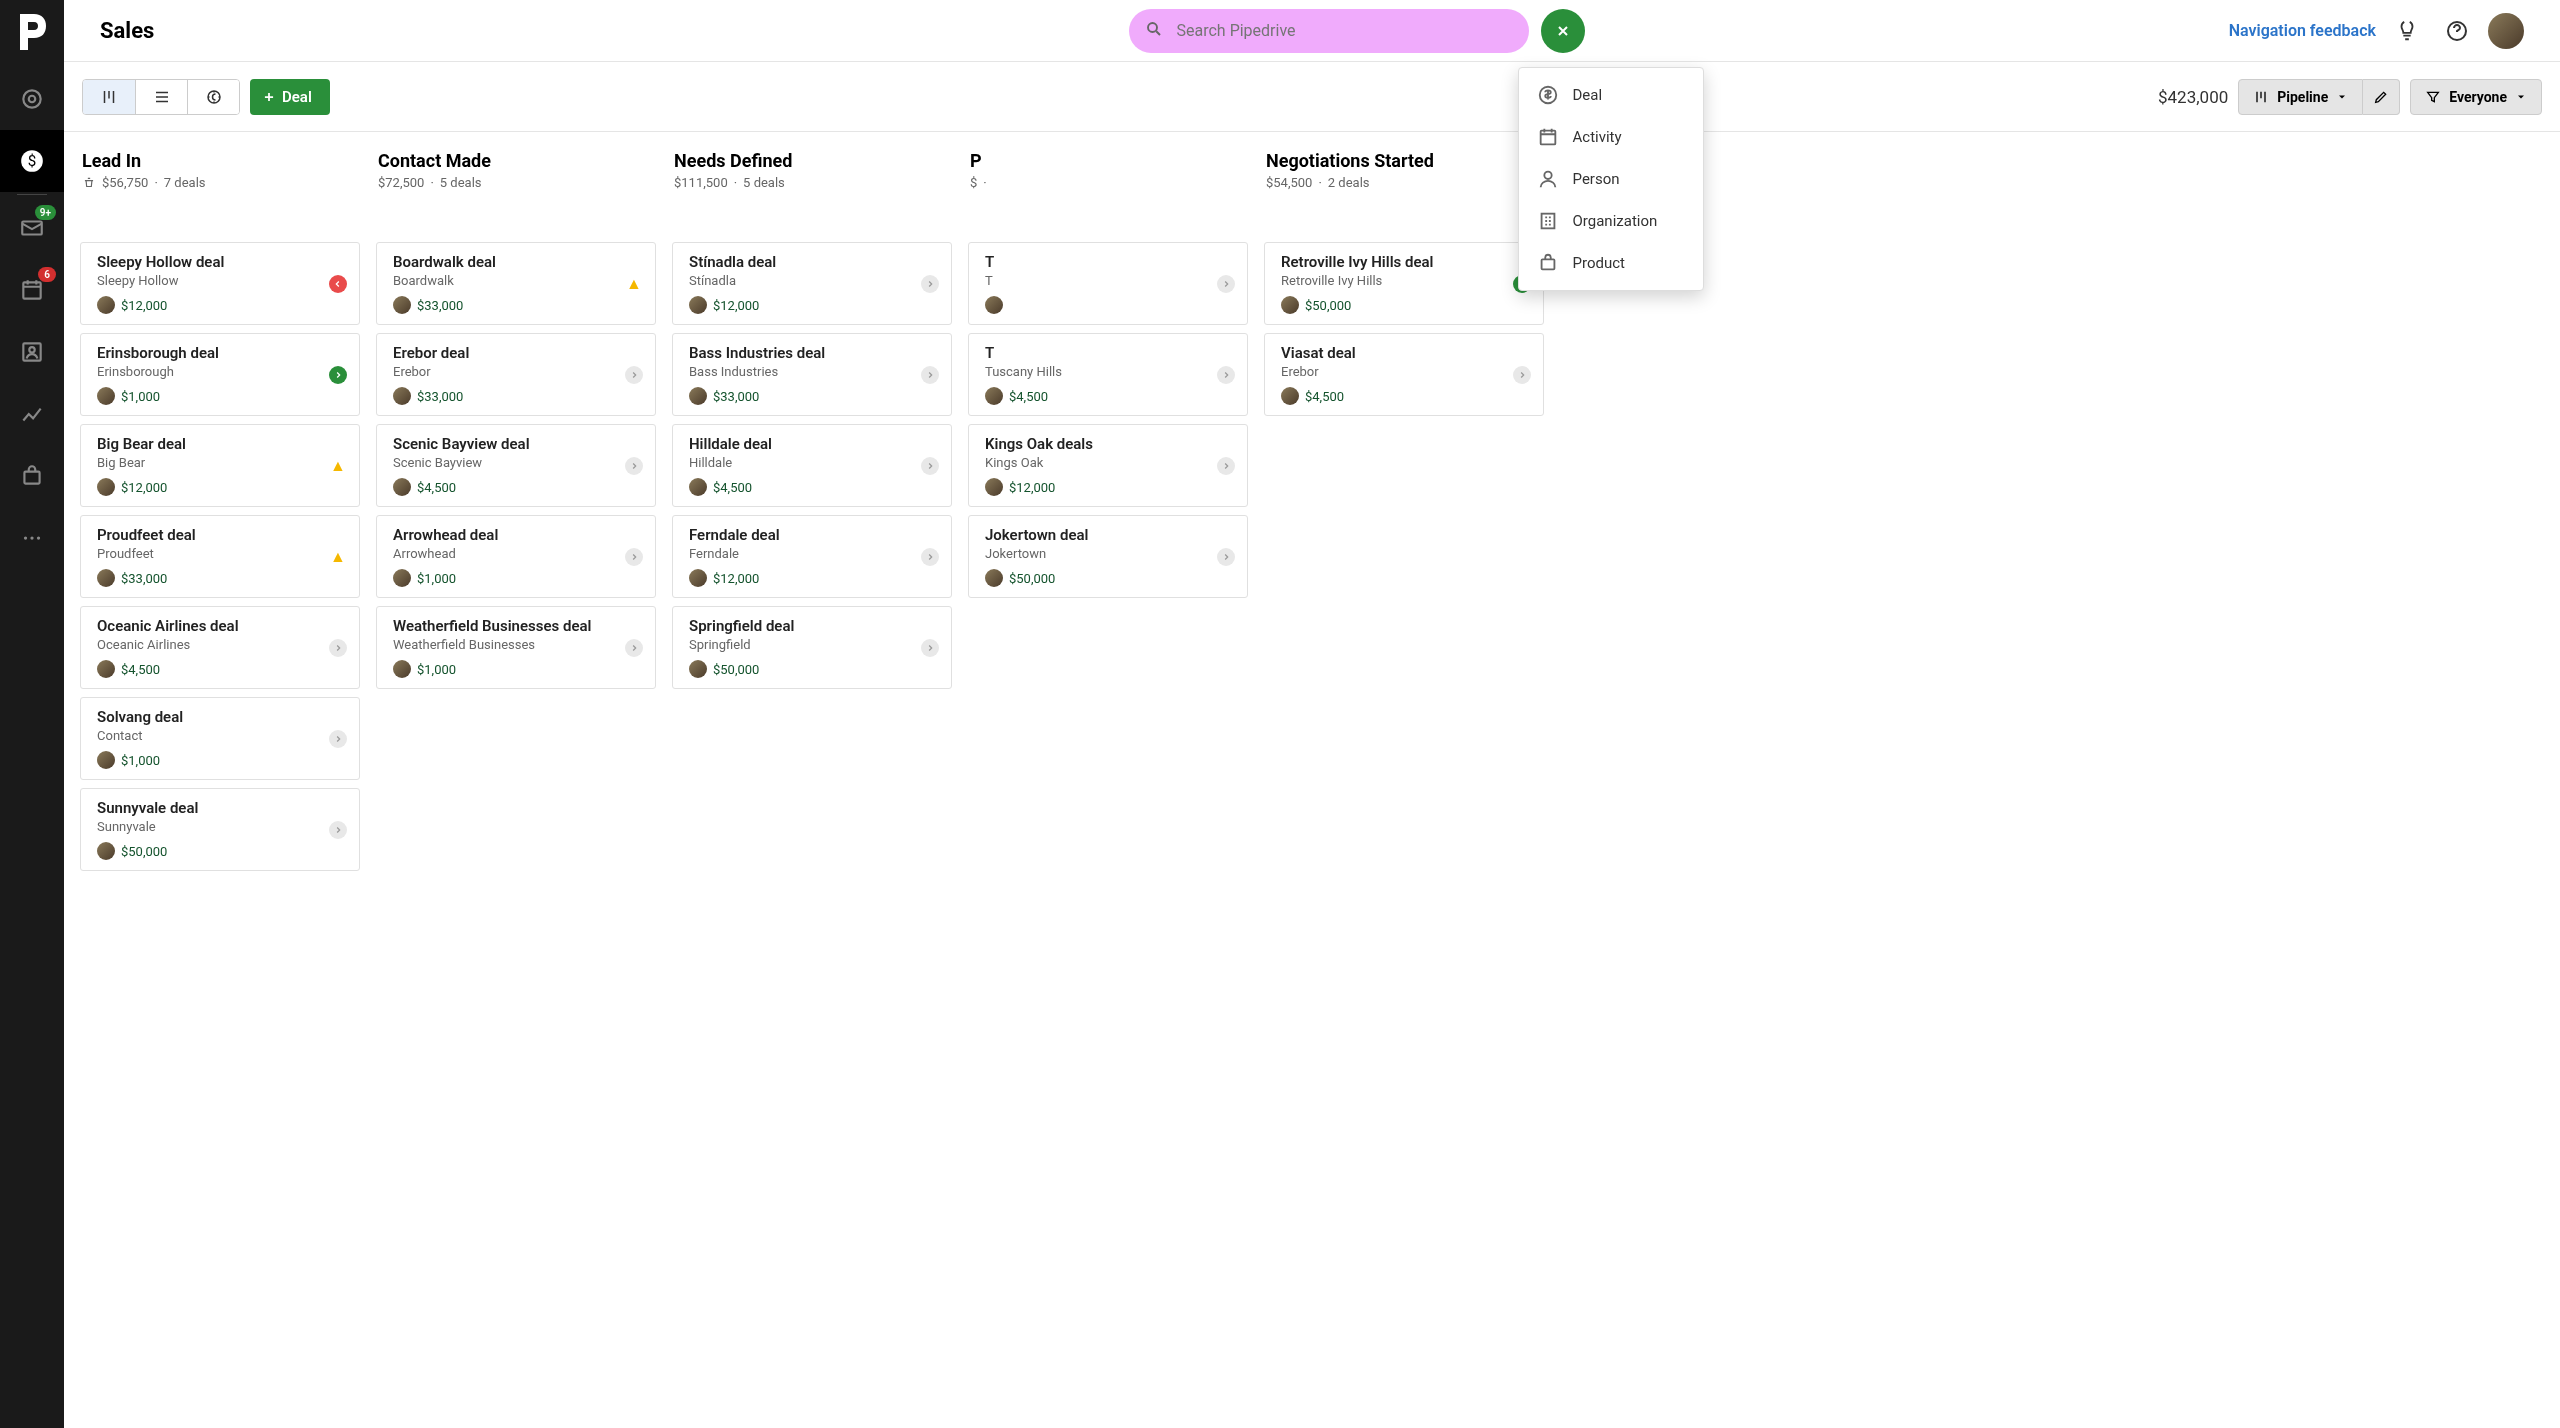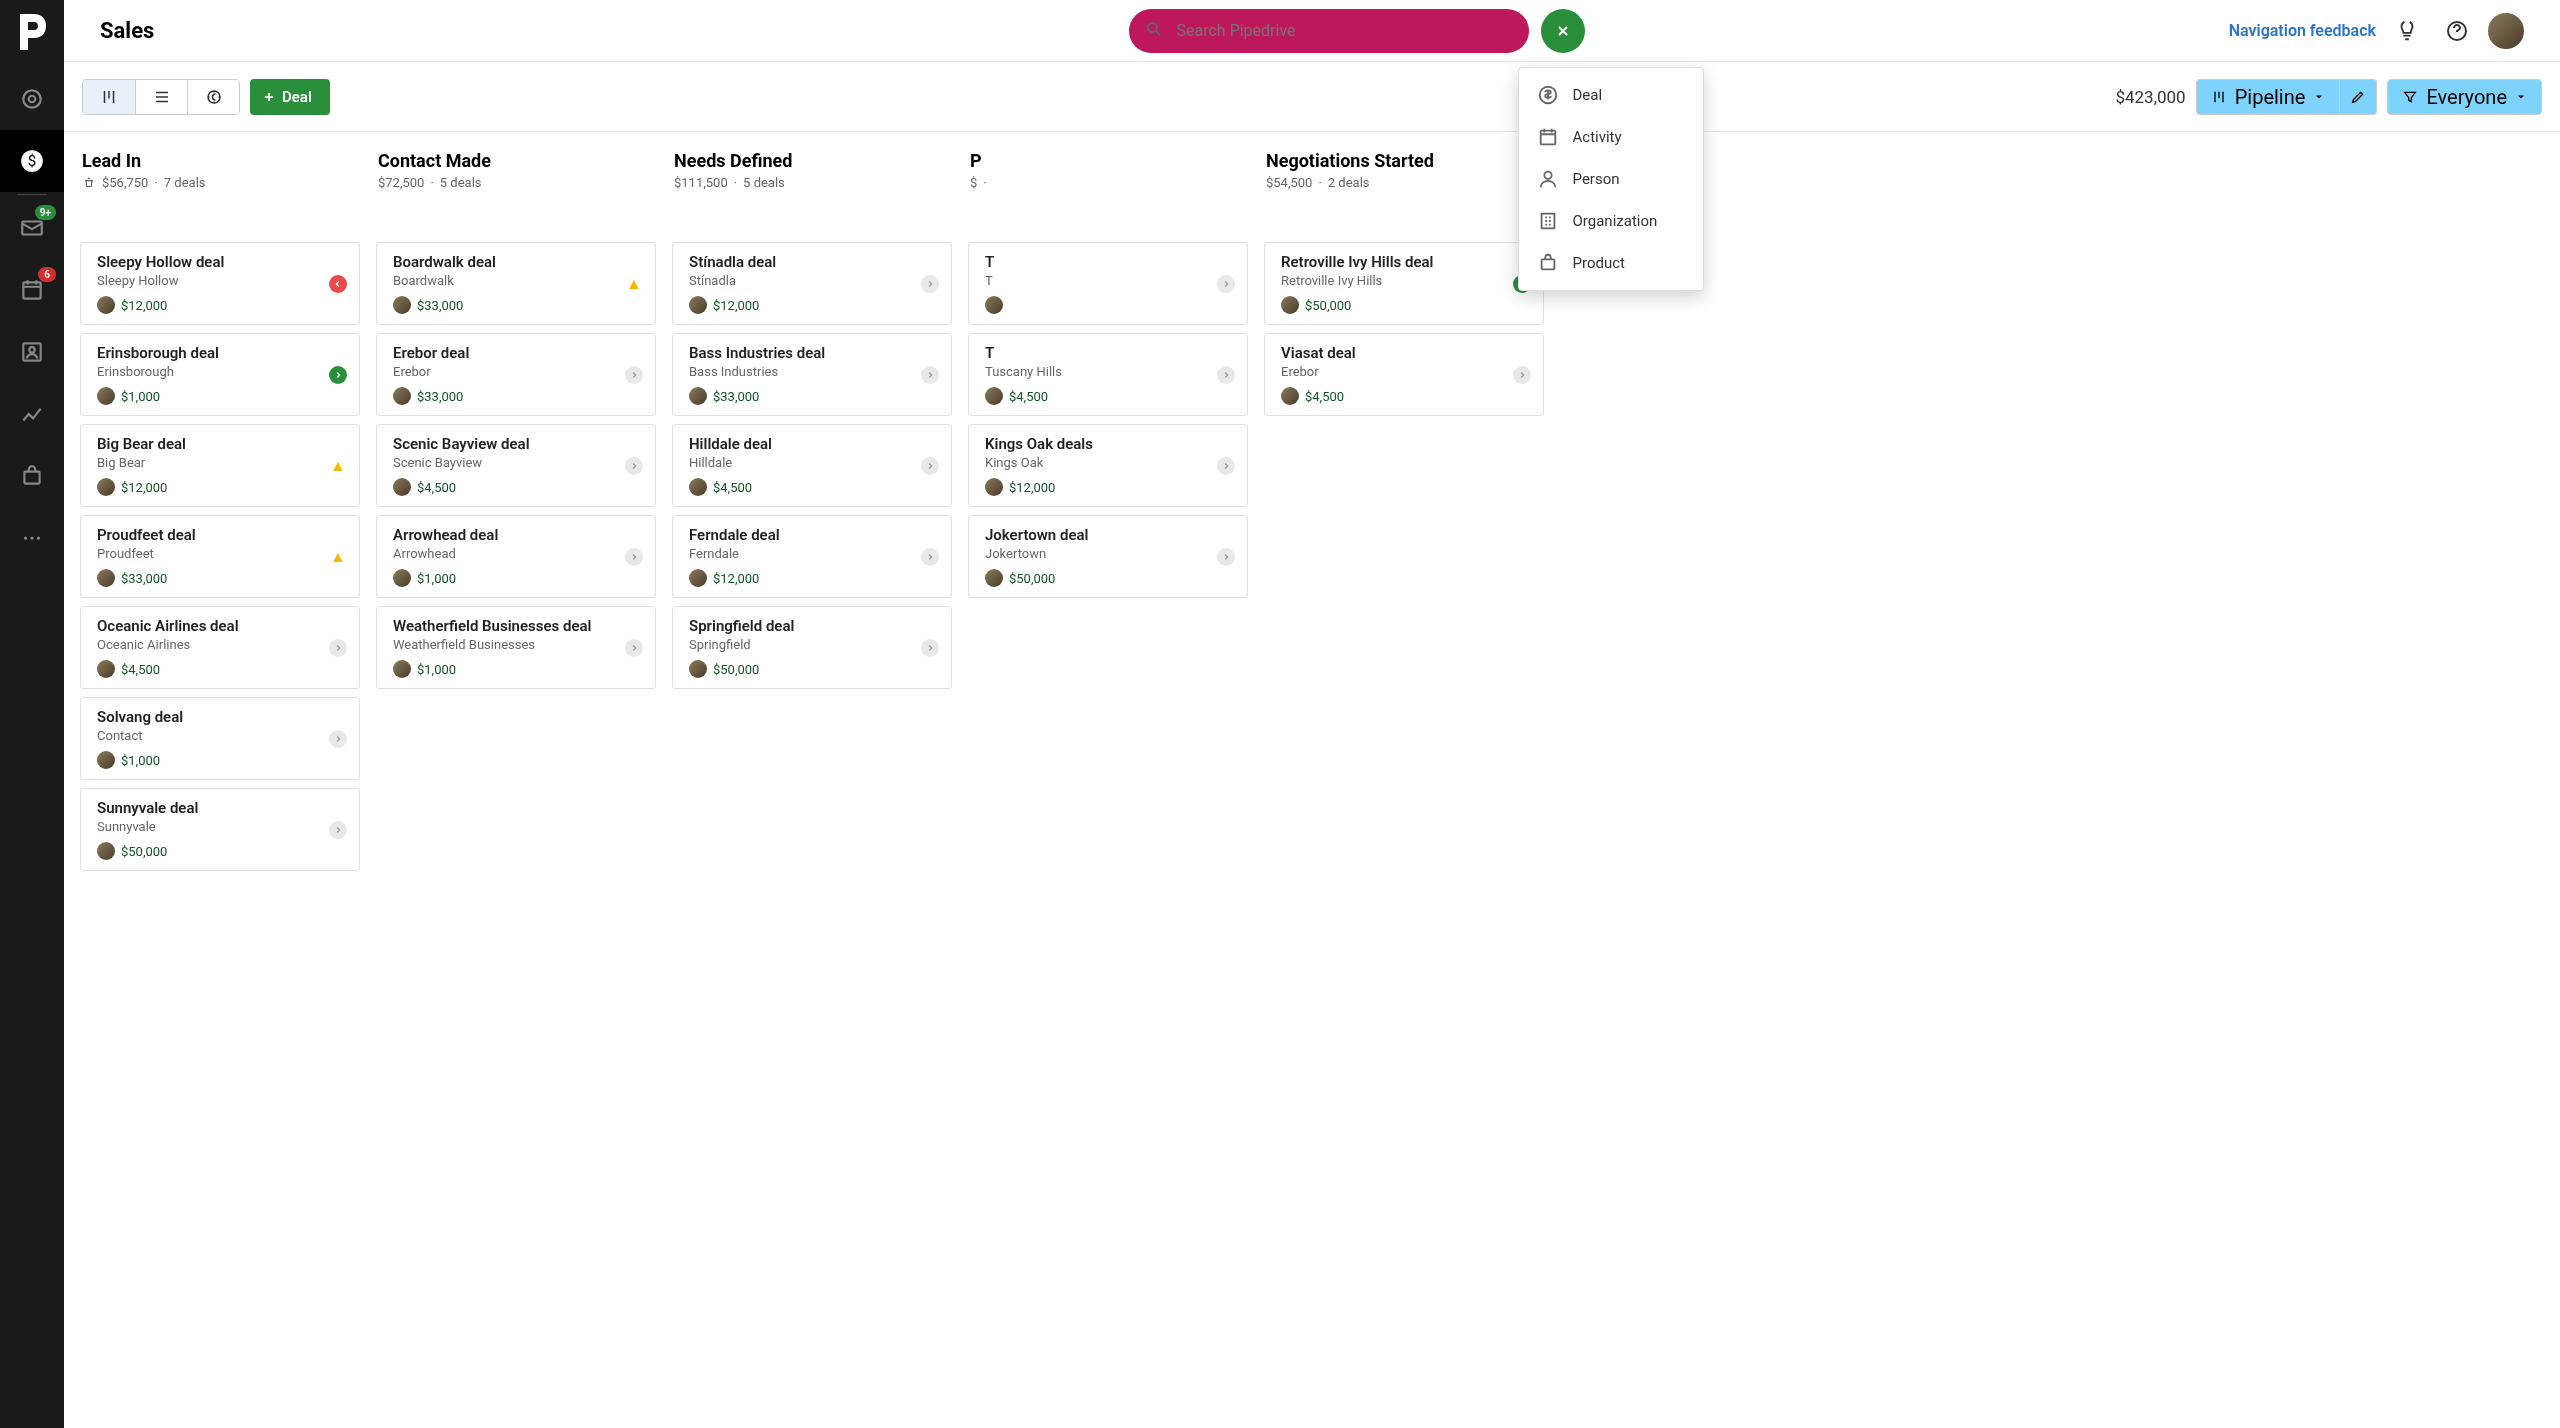--- a/index.html
+++ b/index.html
@@ -14,41 +14,41 @@
 .left-nav .nav-item svg { width: 26px; height: 26px; }
 .left-nav .divider { width: 30px; height: 1px; background: #444; margin: 2px 0; }
 .left-nav .badge { position: absolute; top: 8px; right: 8px; background: #2a8f3a; color: #fff; font-size: 10px; font-weight: 600; padding: 2px 5px; border-radius: 8px; min-width: 18px; text-align: center; }
 .left-nav .badge.red { background: #d32f2f; }
 
 
 .main { flex: 1; display: flex; flex-direction: column; }
 .header { height: 62px; border-bottom: 1px solid #e5e5e5; display: flex; align-items: center; padding: 0 36px; gap: 12px; }
 .header .title { font-size: 22px; font-weight: 700; margin-right: auto; }
 .header .search-wrap { position: relative; flex: 0 0 400px; margin-left: 330px; }
-.header .search { width: 100%; height: 44px; background: #be185d; border: none; border-radius: 22px; padding: 0 18px 0 48px; font-size: 16px; }
+.header .search { width: 100%; height: 44px; background: #f0abfc; border: none; border-radius: 22px; padding: 0 18px 0 48px; font-size: 16px; }
 .header .search-icon-wrap { position: absolute; left: 16px; top: 50%; transform: translateY(-50%); color: #666; }
 .header .add-btn { width: 44px; height: 44px; border-radius: 50%; background: #2a8f3a; color: #fff; display: flex; align-items: center; justify-content: center; cursor: pointer; position: relative; }
 .header .nav-feedback { color: #2b74c9; font-weight: 600; margin-left: auto; cursor: pointer; font-size: 16px; }
 .header .hicon { width: 38px; height: 38px; display: flex; align-items: center; justify-content: center; color: #333; cursor: pointer; }
 .header .avatar { width: 36px; height: 36px; border-radius: 50%; background: linear-gradient(135deg,#8a7a5a,#4a3a2a); cursor: pointer; }
 
 
 .dropdown { position: absolute; top: 58px; left: -23px; width: 186px; background: #fff; border: 1px solid #ddd; border-radius: 4px; box-shadow: 0 6px 18px rgba(0,0,0,0.18); z-index: 100; padding: 6px 0; }
 .dropdown-item { display: flex; align-items: center; gap: 14px; padding: 10px 18px; cursor: pointer; font-size: 15px; color: #333; }
 .dropdown-item svg { width: 22px; height: 22px; color: #666; flex-shrink: 0; }
 
 
 .toolbar { height: 70px; display: flex; align-items: center; padding: 0 18px; gap: 10px; border-bottom: 1px solid #e5e5e5; }
 .view-toggle { display: flex; border: 1px solid #ccc; border-radius: 4px; overflow: hidden; }
 .view-toggle .vt-btn { width: 52px; height: 34px; display: flex; align-items: center; justify-content: center; cursor: pointer; background: #fff; color: #333; }
 .view-toggle .vt-btn.active { background: #e8f0fa; }
 .view-toggle .vt-btn + .vt-btn { border-left: 1px solid #ccc; }
 .deal-btn { background: #2a8f3a; color: #fff; border: none; border-radius: 4px; height: 36px; padding: 0 18px 0 12px; display: flex; align-items: center; gap: 6px; font-size: 15px; font-weight: 600; cursor: pointer; }
 .total { margin-left: auto; font-size: 17px; color: #333; }
-.tool-btn { display: flex; align-items: center; gap: 8px; height: 36px; padding: 0 14px; border: 1px solid #ccc; border-radius: 4px; background: #7dd3fc; font-size: 20px; font-weight: 400; cursor: pointer; }
+.tool-btn { display: flex; align-items: center; gap: 8px; height: 36px; padding: 0 14px; border: 1px solid #ccc; border-radius: 4px; background: #e5e5e5; font-size: 14px; font-weight: 700; cursor: pointer; }
 .tool-btn.icon-only { padding: 0 10px; }
 .tool-group { display: flex; }
 .tool-group .tool-btn:first-child { border-radius: 4px 0 0 4px; }
 .tool-group .tool-btn:last-child { border-radius: 0 4px 4px 0; border-left: none; }
 
 
 .board { flex: 1; display: flex; padding: 12px 16px; gap: 16px; overflow-x: auto; background: #fff; }
 .column { flex: 0 0 280px; display: flex; flex-direction: column; gap: 40px; }
 .col-header { padding: 6px 2px 12px; }
 .col-title { font-size: 18px; font-weight: 700; margin-bottom: 4px; }

